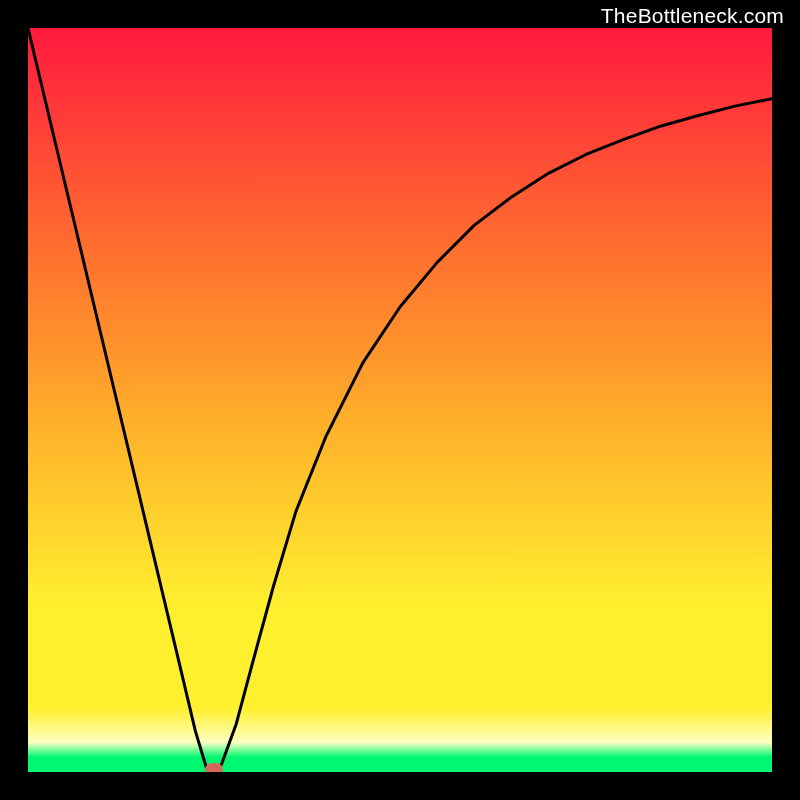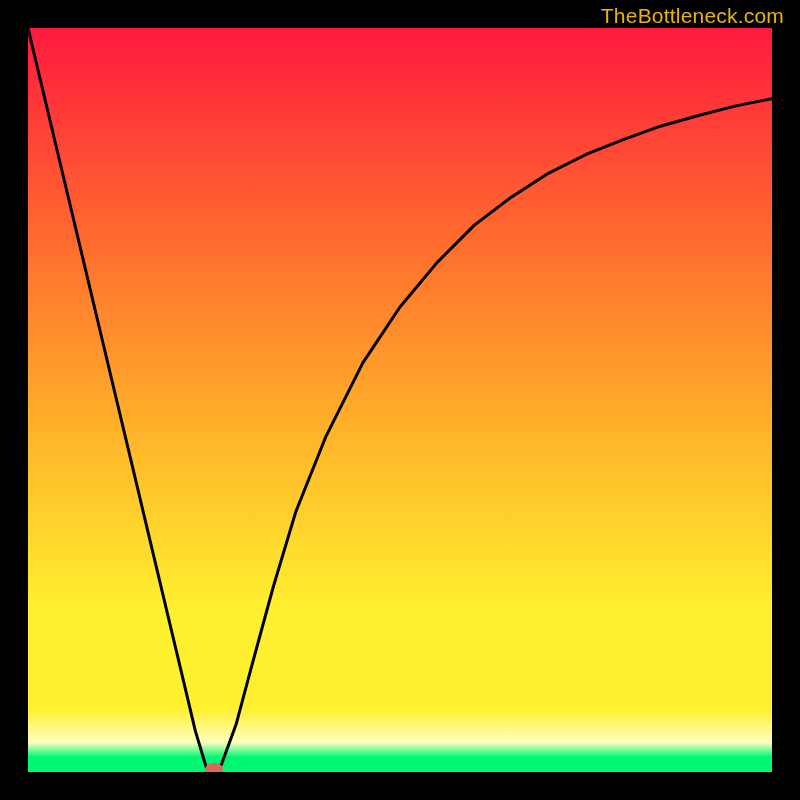--- a/index.html
+++ b/index.html
@@ -27,21 +27,21 @@
   }
   svg {
     display: block;
   }
   .watermark {
     position: absolute;
     top: 4px;
     right: 16px;
     font-family: Arial, Helvetica, sans-serif;
     font-size: 21px;
-    color: #eab308;
+    color: #ffffff;
     font-weight: 500;
     letter-spacing: 0.2px;
   }
   .marker {
     position: absolute;
     background: #d66a5a;
     border-radius: 50% / 60%;
     transform: translate(-50%, -50%);
   }
 </style>

